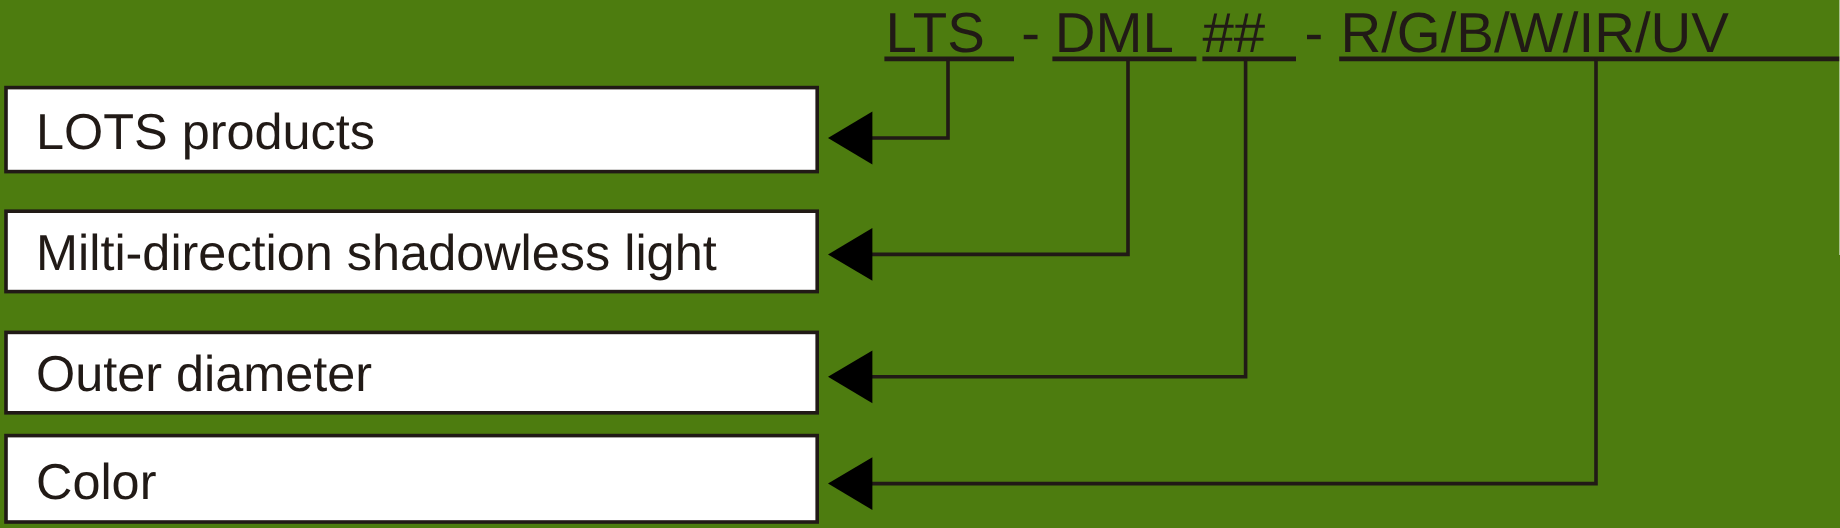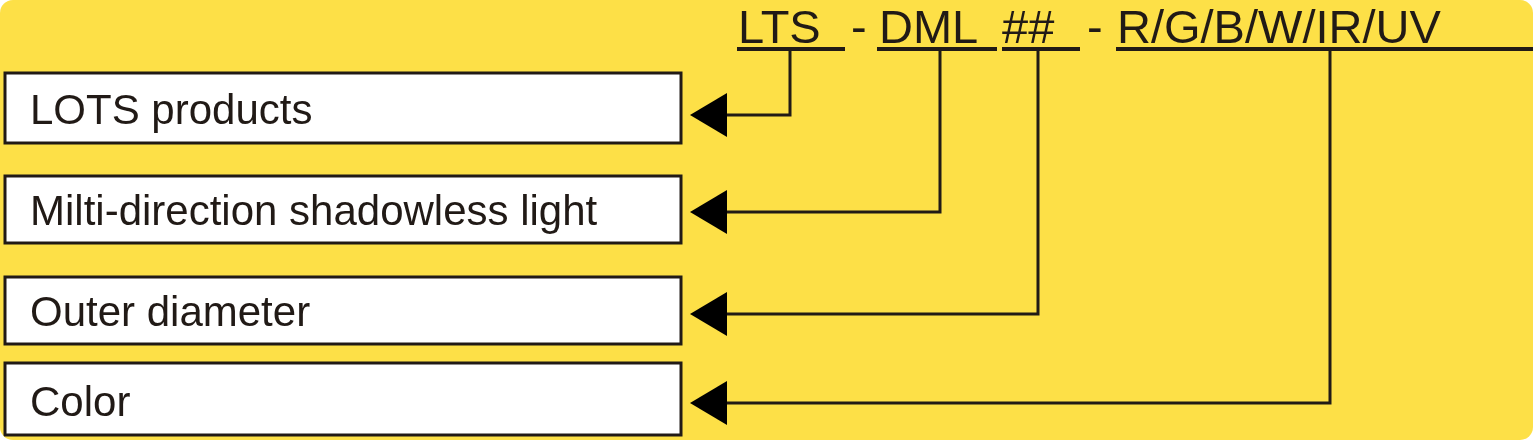--- a/index.html
+++ b/index.html
@@ -7,23 +7,22 @@
     padding: 0;
     background: #ffffff;
   }
   body {
     font-family: "Liberation Sans", sans-serif;
   }
   #diagram-root {
     position: relative;
     width: 1533px;
     height: 440px;
-    background: #fde047;
+    background: #4d7c0f;
     overflow: hidden;
-    border-radius: 13px;
   }
   #diagram-svg {
     position: absolute;
     left: 0;
     top: 0;
     width: 1533px;
     height: 440px;
   }
   .code-text {
     font-family: "Liberation Sans", sans-serif;

